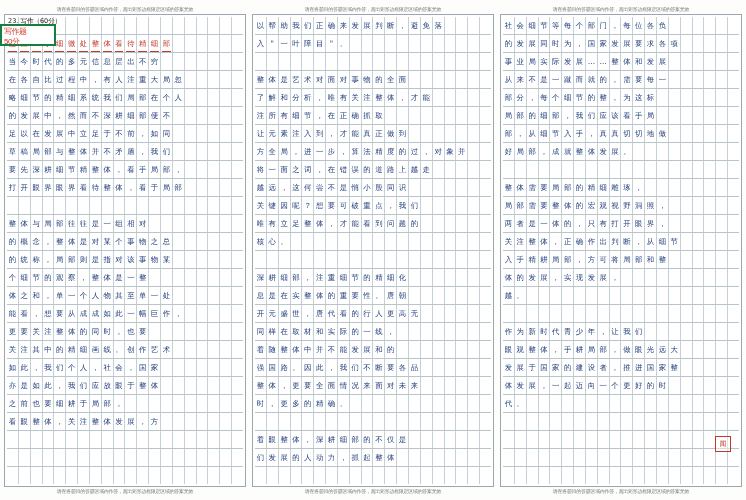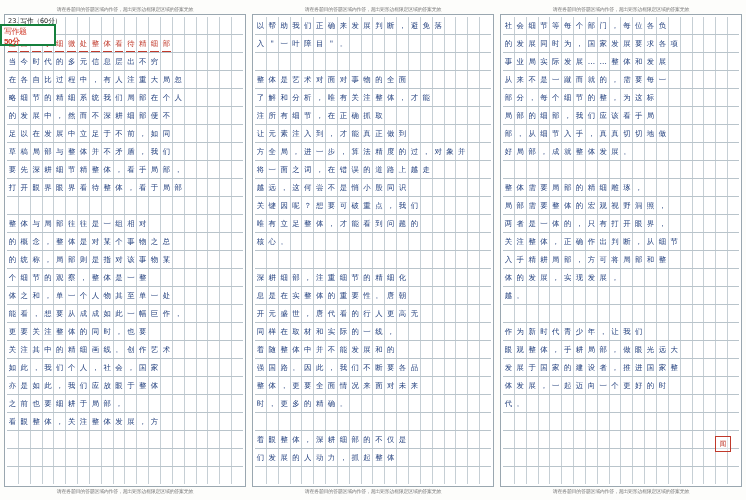--- a/index.html
+++ b/index.html
@@ -31,21 +31,21 @@
     font-size: 8px;
     line-height: 10px;
     padding: 1px 2px;
     box-sizing: border-box;
     letter-spacing: -0.5px;
     background: #fff;
     z-index: 40;
     margin-top: 24px;
   }
   .corner-stamp .score {
-    font-weight: bold;
+    font-weight: normal;
   }
 
   
   .columns {
     position: absolute;
     top: 6px;
     left: 4px;
     right: 4px;
     bottom: 4px;
     display: flex;

